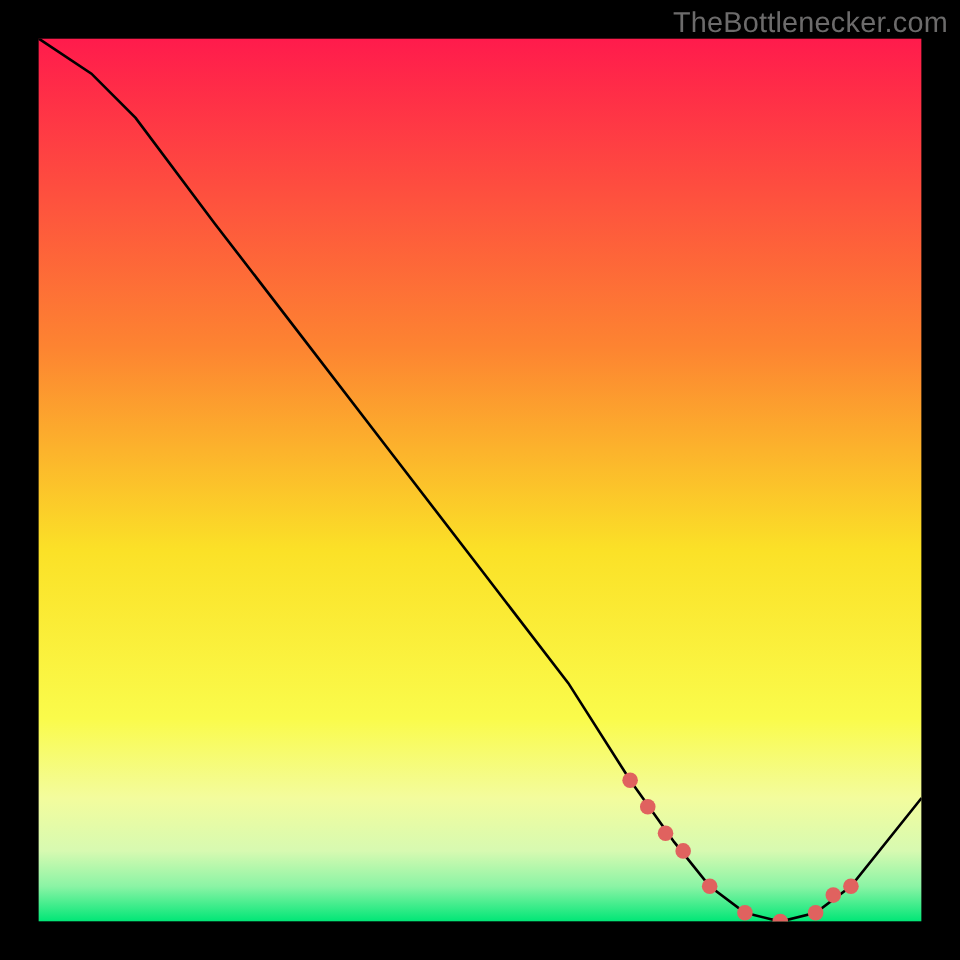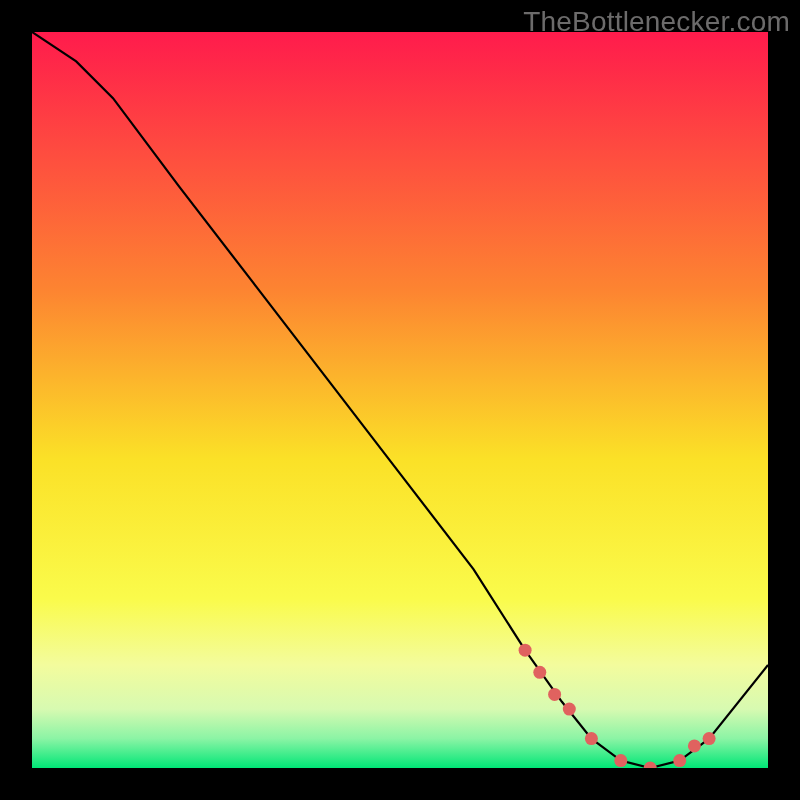--- a/index.html
+++ b/index.html
@@ -15,21 +15,21 @@
     position: relative;
     width: 800px;
     height: 800px;
     background: #000;
   }
   .watermark {
     position: absolute;
     top: 6px;
     right: 10px;
     color: #6c6b6b;
-    font-size: 28px;
+    font-size: 24px;
     font-weight: 500;
     letter-spacing: 0.2px;
   }
   .plot {
     position: absolute;
     left: 32px;
     top: 32px;
     width: 736px;
     height: 736px;
   }

